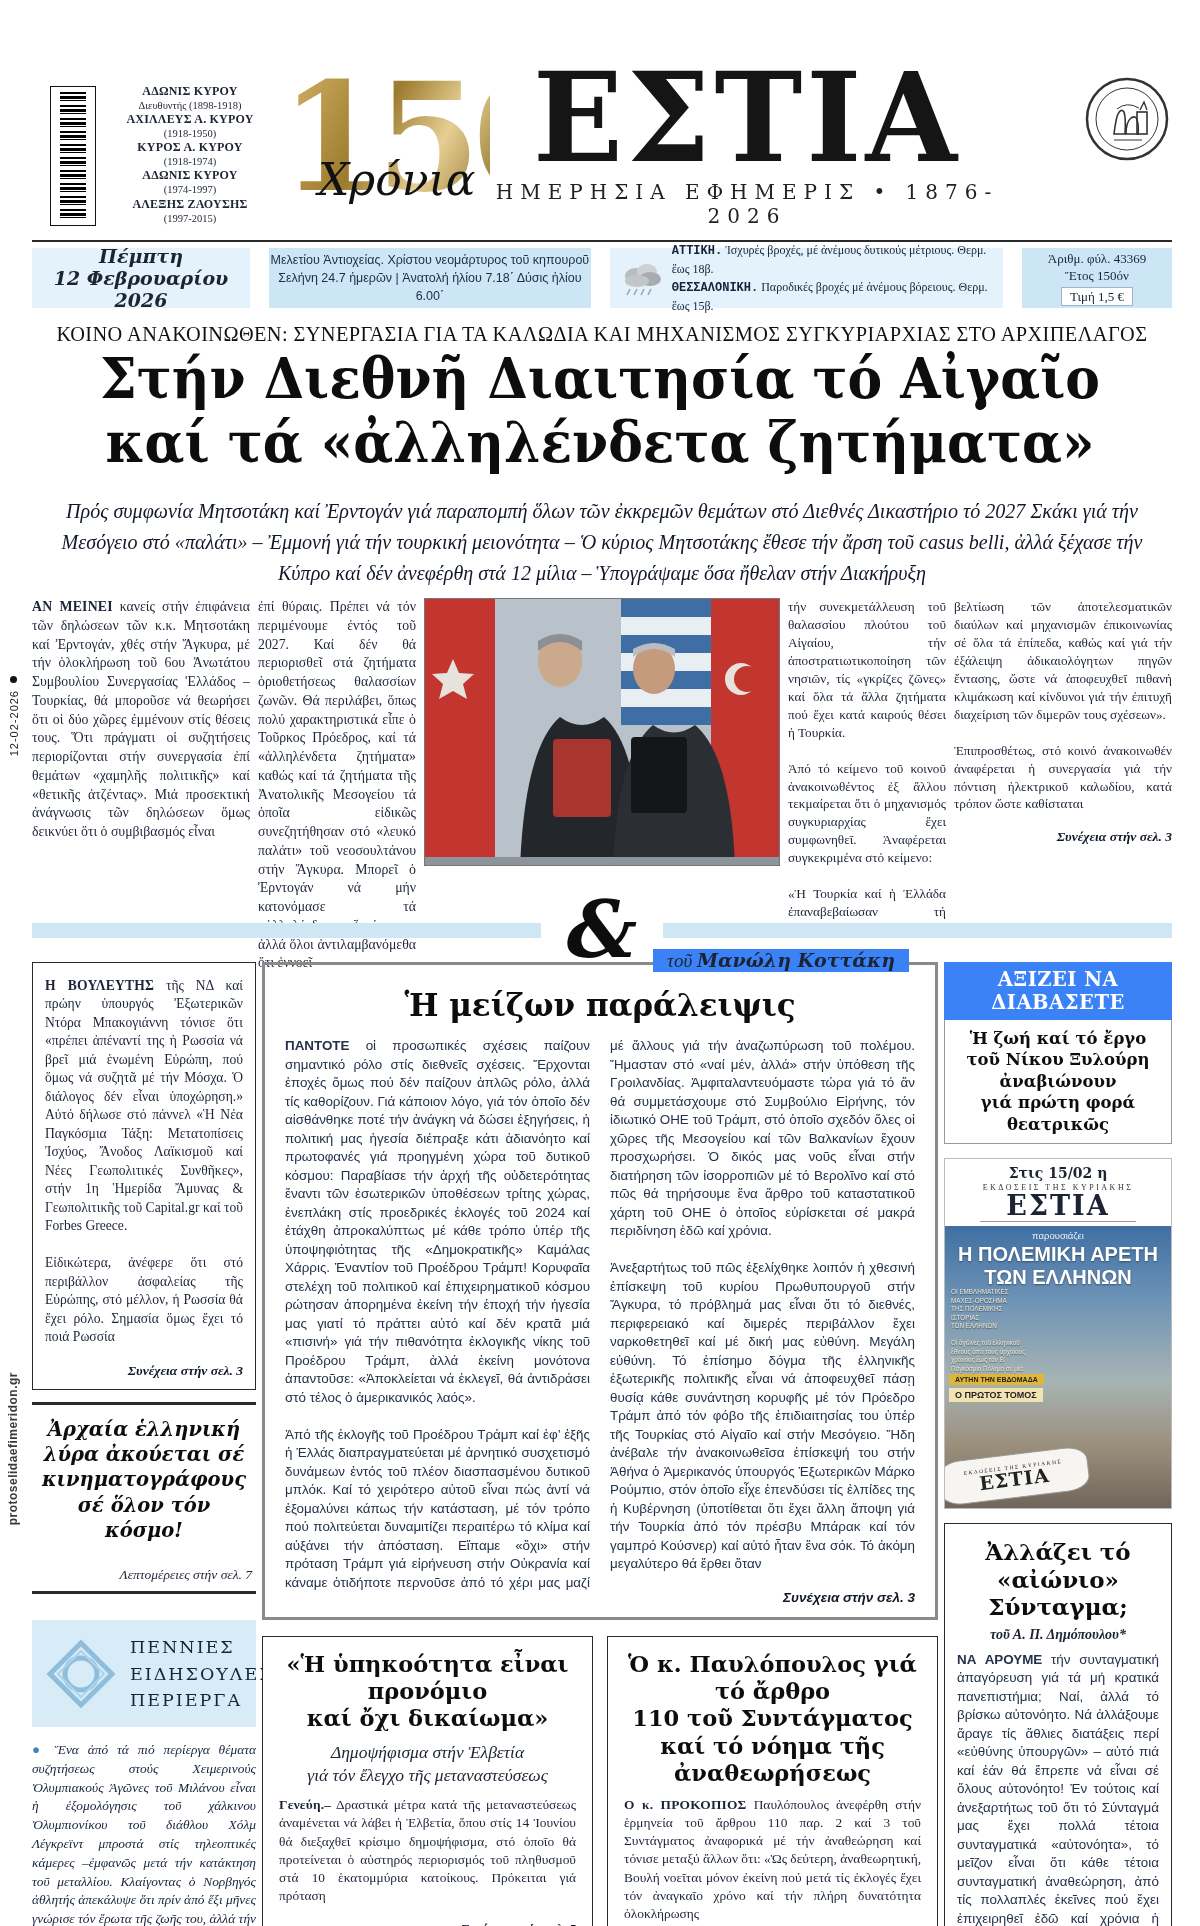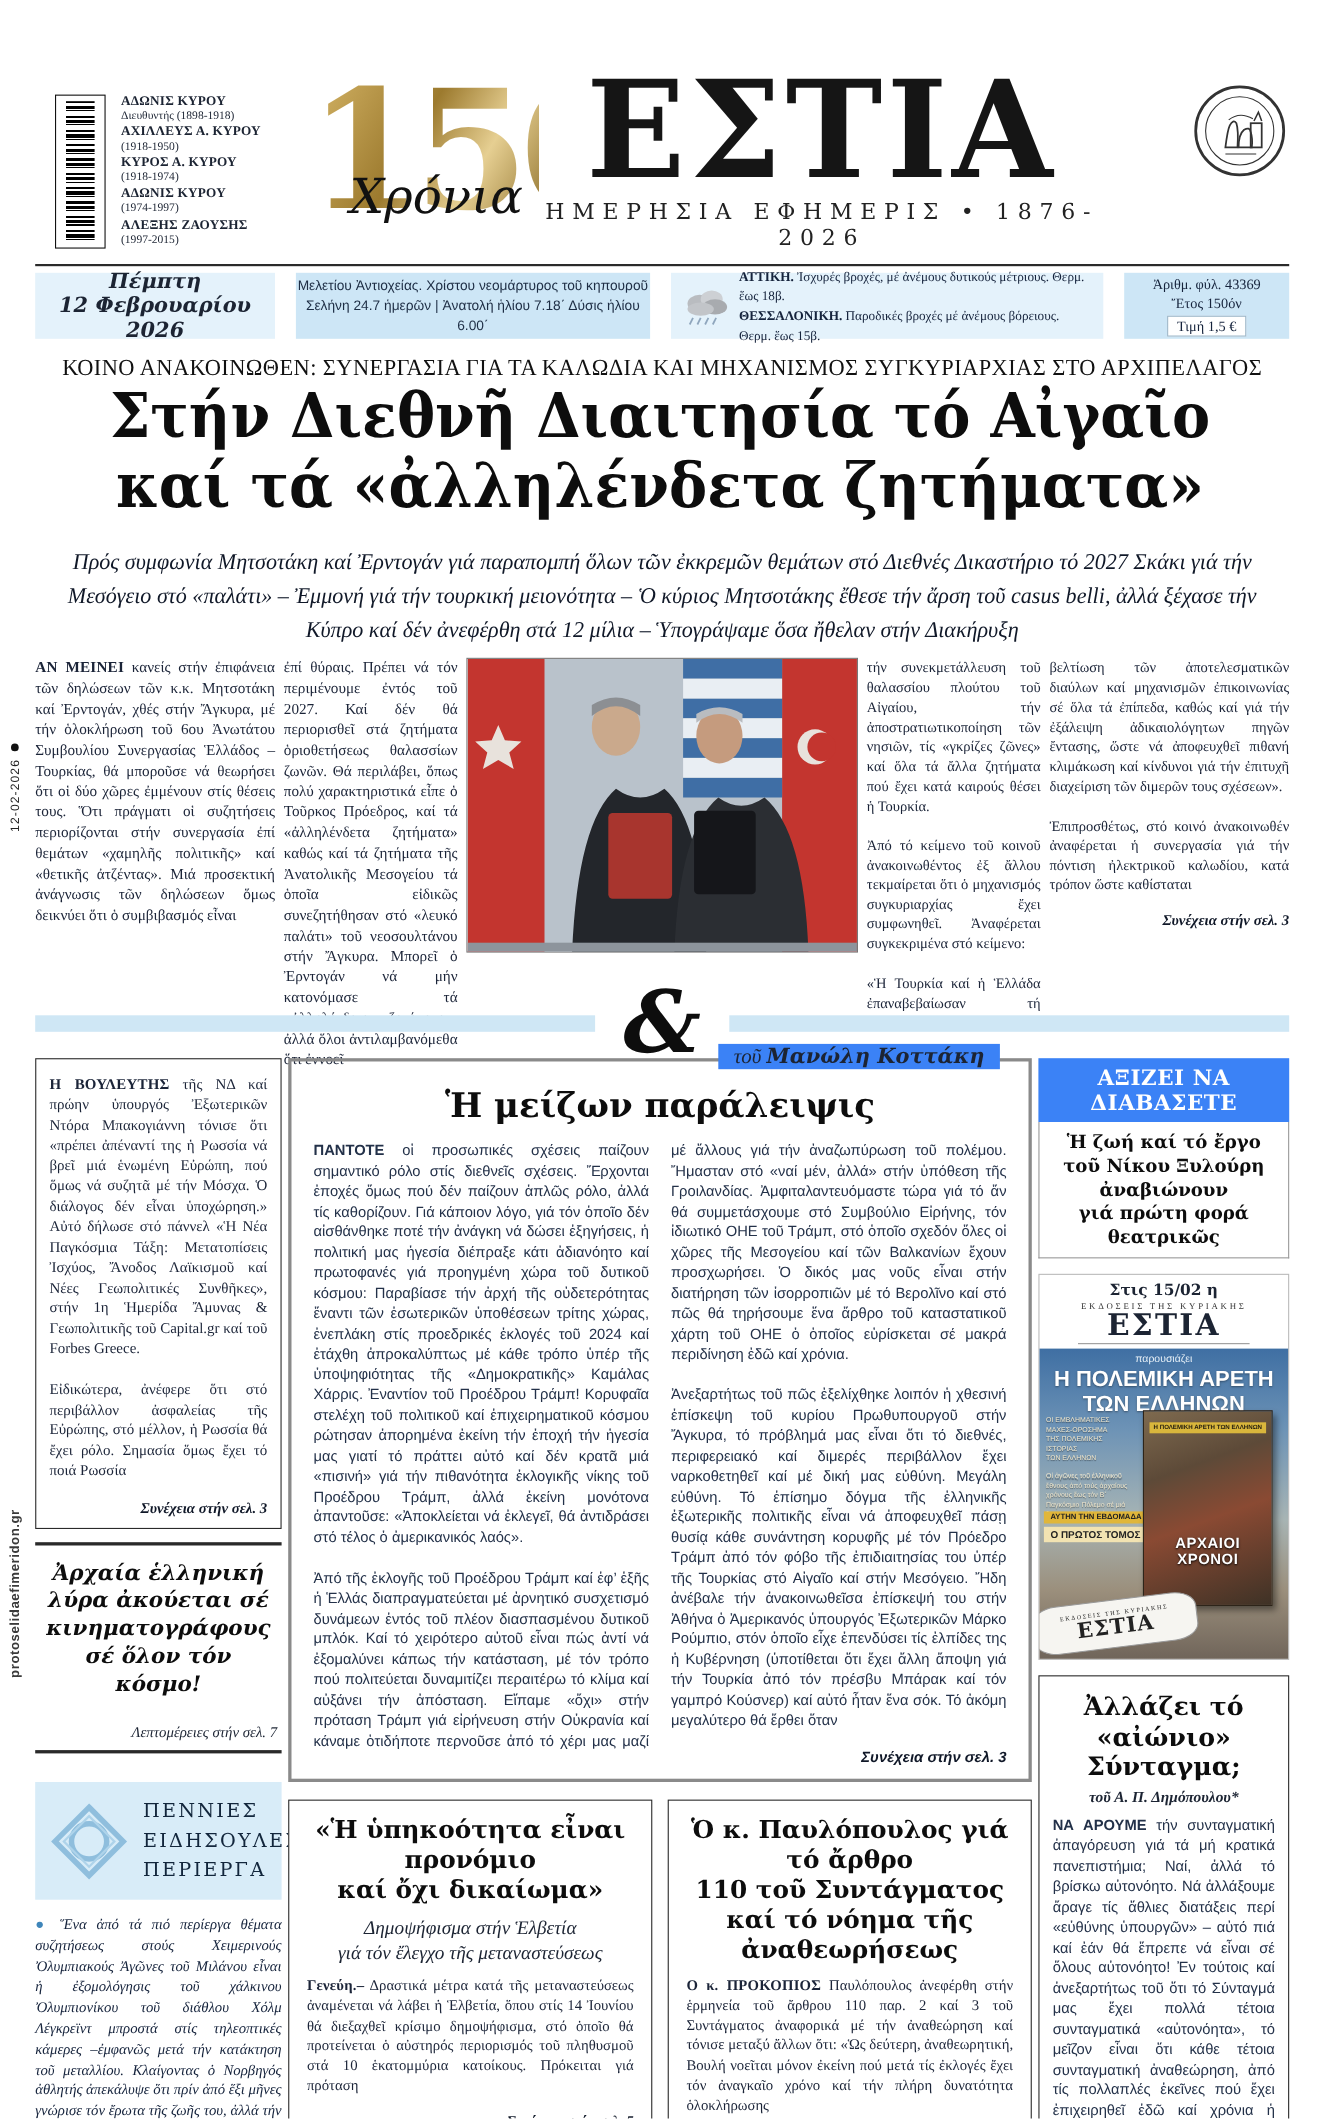--- a/index.html
+++ b/index.html
@@ -17,21 +17,21 @@
   .edge-date { left:8px; top:690px; font-size:11px; letter-spacing:1px; }
   .edge-dot  { position:absolute; left:10px; top:676px; width:7px; height:7px; background:#111; border-radius:50%; }
   .edge-site { left:6px; top:1372px; font-size:12px; font-weight:bold; color:#3a3a3a; letter-spacing:.5px; }
 
   
   .masthead { position:absolute; left:32px; right:28px; top:58px; height:178px; }
   .barcode-wrap { position:absolute; left:18px; top:28px; width:46px; height:140px;
     border:1.5px solid #111; padding:5px 9px; }
   .barcode { width:100%; height:100%;
     background:repeating-linear-gradient(180deg,#000 0 2px,#fff 2px 4px,#000 4px 7px,#fff 7px 8px,#000 8px 9px,#fff 9px 13px); }
-  .founders { position:absolute; left:78px; top:26px; width:160px; text-align:left; line-height:1.25; }
+  .founders { position:absolute; left:78px; top:26px; width:160px; text-align:center; line-height:1.25; }
   .founders .fname { font-size:12px; font-weight:bold; letter-spacing:.2px; }
   .founders .fyears { font-size:10.5px; }
   .anniv { position:absolute; left:248px; top:4px; width:210px; height:170px; }
   .n150 { font-size:150px; font-weight:bold; line-height:1; font-family:"DejaVu Serif", serif;
     background:linear-gradient(120deg,#d8b86a,#9c7a2e 45%,#e6cf92 70%,#8d6f2a);
     -webkit-background-clip:text; background-clip:text; color:transparent; letter-spacing:-8px;}
   .xronia { position:absolute; left:38px; top:92px; font-size:44px; font-style:italic;
     font-family:"DejaVu Serif", serif; color:#111; }
   .logo-block { position:absolute; left:430px; top:0; width:570px; text-align:center; }
   .logo { font-family:"DejaVu Serif", serif; font-weight:bold; font-size:118px; line-height:1.02;
@@ -43,21 +43,21 @@
 
   
   .infobar { position:absolute; left:32px; right:28px; top:248px; height:60px; display:flex; gap:19px; }
   .ib { background:#e0f0fa; display:flex; flex-direction:column; justify-content:center; text-align:center; }
   .ib-date { width:218px; background:#e4f2fb; font-family:"DejaVu Serif", serif; }
   .ib-date .d1 { font-size:19px; font-weight:bold; font-style:italic; }
   .ib-date .d2 { font-size:19px; font-weight:bold; font-style:italic; }
   .ib-saints { flex:1.25; background:#cde6f6; font-family:"Liberation Sans", sans-serif; font-size:12.5px; line-height:1.45; color:#1d2d44; }
   .ib-weather { flex:1.45; background:#e4f2fb; flex-direction:row; align-items:center; gap:8px; padding:0 10px; text-align:left; }
   .ib-weather .wtxt { font-size:12px; line-height:1.5; color:#15233c; }
-  .ib-weather b { font-weight:bold; }
+  .ib-weather b { font-weight:bold;font-family:Liberation Mono, monospace; }
   .ib-issue { width:150px; background:#cde6f6; font-size:13px; line-height:1.35; color:#15233c; }
   .price-pill { display:inline-block; margin:2px auto 0; background:#fff; border:1px solid #9db7c9; padding:0 8px; font-size:13px; }
 
   
   .kicker { position:absolute; left:32px; right:28px; top:322px; text-align:center;
     font-size:21px; letter-spacing:.4px; color:#111; transform:scaleX(.97); }
   .headline { position:absolute; left:0; right:0; top:352px; text-align:center;
     font-family:"DejaVu Serif", serif; font-weight:bold; color:#0d0d0d;
     font-size:52px; line-height:1.13; transform:scaleY(1.08); }
   .deck { position:absolute; left:40px; right:36px; top:496px; text-align:center;
@@ -420,24 +420,20 @@
           <div class="ba-series">Η ΠΟΛΕΜΙΚΗ ΑΡΕΤΗ
 ΤΩΝ ΕΛΛΗΝΩΝ</div>
           <div class="ba-side">ΟΙ ΕΜΒΛΗΜΑΤΙΚΕΣ
 ΜΑΧΕΣ-ΟΡΟΣΗΜΑ
 ΤΗΣ ΠΟΛΕΜΙΚΗΣ ΙΣΤΟΡΙΑΣ
 ΤΩΝ ΕΛΛΗΝΩΝ
 
 Οἱ ἀγῶνες τοῦ ἑλληνικοῦ ἔθνους ἀπό τούς ἀρχαίους χρόνους ἕως τόν Β΄ Παγκόσμιο Πόλεμο σέ μιά ξεχωριστή συλλογή</div>
           <div class="ba-badge1">ΑΥΤΗΝ ΤΗΝ ΕΒΔΟΜΑΔΑ</div>
           <div class="ba-badge2">Ο ΠΡΩΤΟΣ ΤΟΜΟΣ</div>
-          <div class="ba-cover">
-            <div class="ba-cover-strip">Η ΠΟΛΕΜΙΚΗ ΑΡΕΤΗ ΤΩΝ ΕΛΛΗΝΩΝ</div>
-            <div class="ba-cover-title">ΑΡΧΑΙΟΙ ΧΡΟΝΟΙ</div>
-          </div>
           <div class="ba-roll">
             <div class="ba-roll-top">ΕΚΔΟΣΕΙΣ ΤΗΣ ΚΥΡΙΑΚΗΣ</div>
             <div class="ba-roll-brand">ΕΣΤΙΑ</div>
           </div>
         </div>
       </div>
 
       <div class="box synt">
         <div class="synt-title">Ἀλλάζει τό «αἰώνιο»
 Σύνταγμα;</div>

